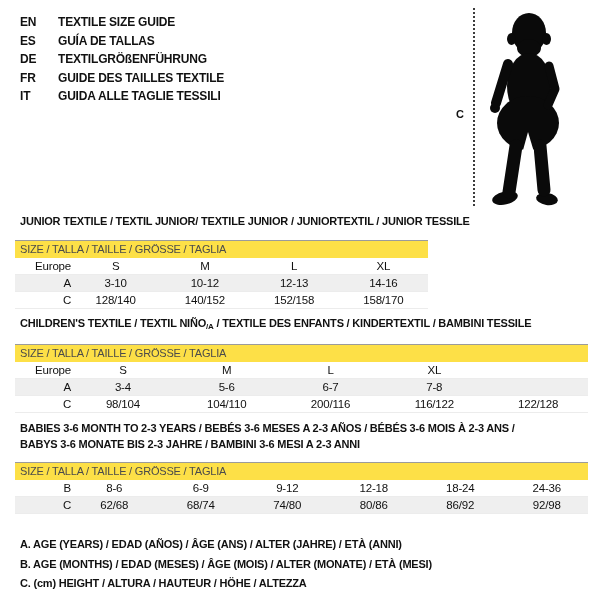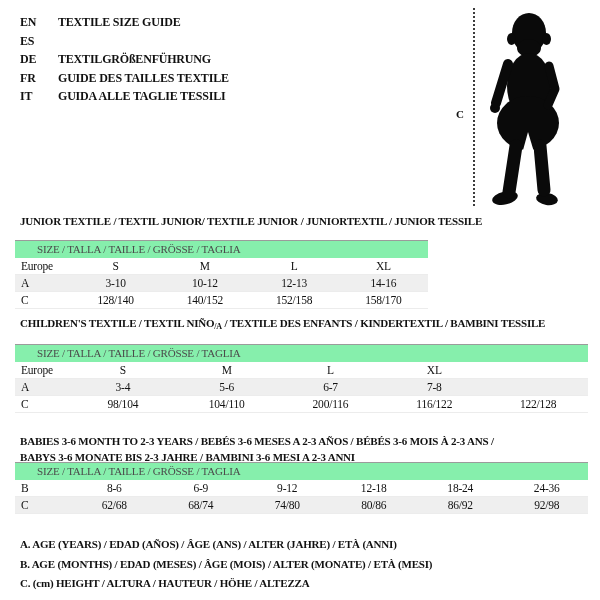--- a/index.html
+++ b/index.html
@@ -1,72 +1,73 @@
 <!DOCTYPE html>
 <html><head>
 <meta charset="utf-8">
 <style>
   html,body{margin:0;padding:0;background:#fff;}
   .page{
     position:relative;width:588px;height:600px;background:#ffffff;
-    font-family:Liberation Serif, serif;color:#111;overflow:hidden;
+    font-family:Liberation Sans, sans-serif;color:#111;overflow:hidden;
   }
 
   
   .lang-block{position:absolute;left:20px;top:13px;}
   .lang-row{display:flex;font-weight:bold;font-size:12px;line-height:18.6px;letter-spacing:-0.2px;}
   .lang-code{width:38px;}
 
   
   .dotted-line{position:absolute;left:473px;top:8px;height:198px;width:0;border-left:2px dotted #3c3c3c;}
   .fig-label{position:absolute;left:456px;top:108px;font-weight:bold;font-size:11px;}
   .toddler{position:absolute;left:483px;top:6px;width:92px;height:202px;}
 
   
   .sec-title{position:absolute;left:20px;font-weight:bold;font-size:11px;letter-spacing:-0.2px;white-space:nowrap;}
   .t1{top:215px;text-align:center;}
   .t2{top:317px;}
-  .t3{top:434px;line-height:15.5px;}
+  .t3{top:421px;line-height:15.5px;}
   .subs{font-size:8px;vertical-align:-2px;}
 
   
   .tbl{position:absolute;left:15px;}
   .t1tbl{top:240px;width:413px;}
   .t2tbl{top:344px;width:575px;}
   .t3tbl{top:462px;width:575px;}
   .size-bar{
-    box-sizing:border-box;height:18px;line-height:17px;background:#86efac;color:#4b4b4b;
-    font-size:11px;padding-left:22px;border-top:1px solid #9b9b9b;letter-spacing:-0.2px;
+    box-sizing:border-box;height:18px;line-height:17px;background:#fde047;color:#4b4b4b;
+    font-size:11px;padding-left:5px;border-top:1px solid #9b9b9b;letter-spacing:-0.2px;
   }
   .row{
     box-sizing:border-box;display:grid;height:17px;line-height:16px;font-size:11.5px;
     border-bottom:1px solid #ececec;letter-spacing:-0.2px;
   }
   .cols4{grid-template-columns:56px repeat(4,1fr);}
   .cols5{grid-template-columns:56px repeat(5,1fr);}
   .cols6{grid-template-columns:56px repeat(6,1fr);}
   .stripe{background:#efefef;}
   .cell{text-align:center;}
-  .lbl{text-align:left;padding-left:6px;}
+  .lbl{text-align:right;padding-left:6px;}
 
   
   .notes{position:absolute;left:20px;top:535px;font-weight:bold;font-size:11px;line-height:19.5px;letter-spacing:-0.2px;}
 </style>
 </head>
 <body>
 
 <div class="page">
 
   <div class="lang-block">
     <div class="lang-row">
       <span class="lang-code">EN</span>
       <span class="lang-title">TEXTILE SIZE GUIDE</span>
     </div>
     <div class="lang-row">
       <span class="lang-code">ES</span>
+      <span class="lang-title">GUÍA DE TALLAS</span>
     </div>
     <div class="lang-row">
       <span class="lang-code">DE</span>
       <span class="lang-title">TEXTILGRÖßENFÜHRUNG</span>
     </div>
     <div class="lang-row">
       <span class="lang-code">FR</span>
       <span class="lang-title">GUIDE DES TAILLES TEXTILE</span>
     </div>
     <div class="lang-row">

